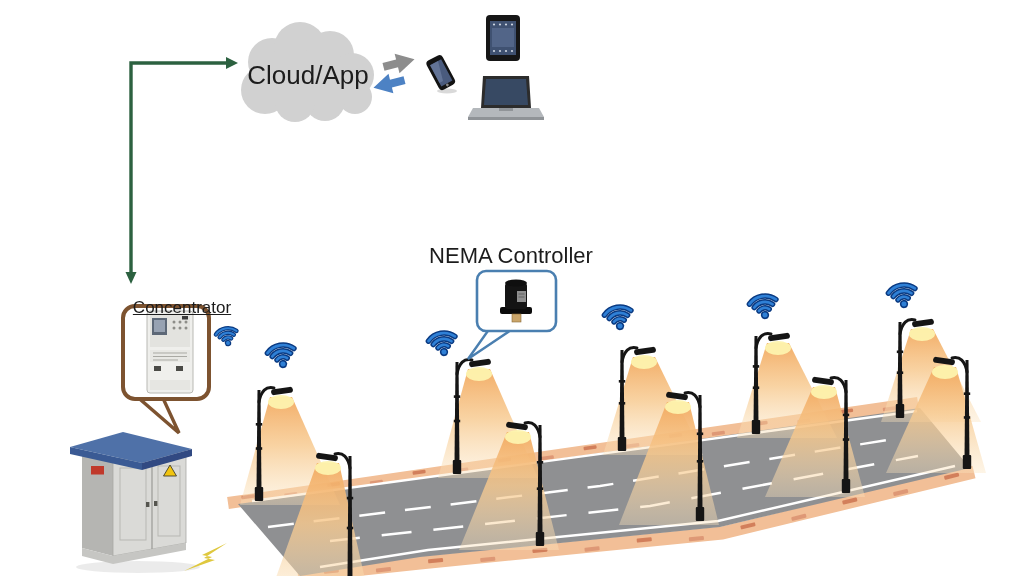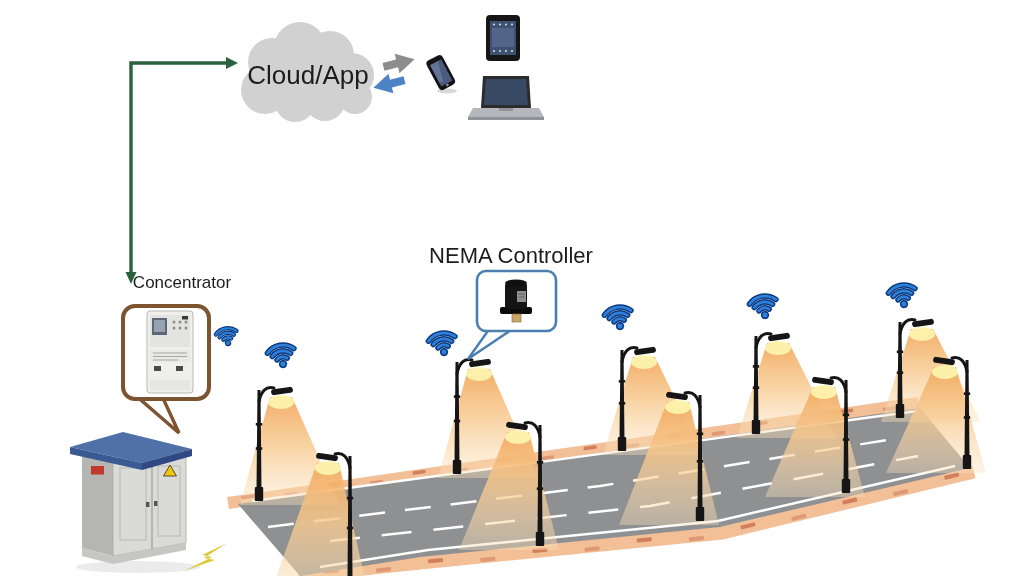--- a/index.html
+++ b/index.html
@@ -2,21 +2,21 @@
 <html><head>
 <meta charset="utf-8">
 <style>
   html,body{margin:0;padding:0;background:#ffffff;}
   .stage{position:relative;width:1024px;height:576px;background:#ffffff;overflow:hidden;
          font-family:"Liberation Sans", sans-serif;}
   .stage svg{position:absolute;left:0;top:0;}
   .lbl{position:absolute;color:#1c1c1c;text-align:center;line-height:1.1;}
   .lbl-cloud{left:240px;top:61px;width:136px;font-size:26px;}
   .lbl-nema{left:421px;top:244px;width:180px;font-size:22px;}
-  .lbl-conc{left:112px;top:274px;width:140px;font-size:17px;}
+  .lbl-conc{left:112px;top:299px;width:140px;font-size:17px;text-decoration:underline;}
 </style>
 </head>
 <body>
 
 <div class="stage">
 
 <svg width="1024" height="576" viewBox="0 0 1024 576">
   <defs>
     <linearGradient id="coneG" x1="0" y1="0" x2="0" y2="1">
       <stop offset="0" stop-color="#f2a95f" stop-opacity="0.95"></stop>

